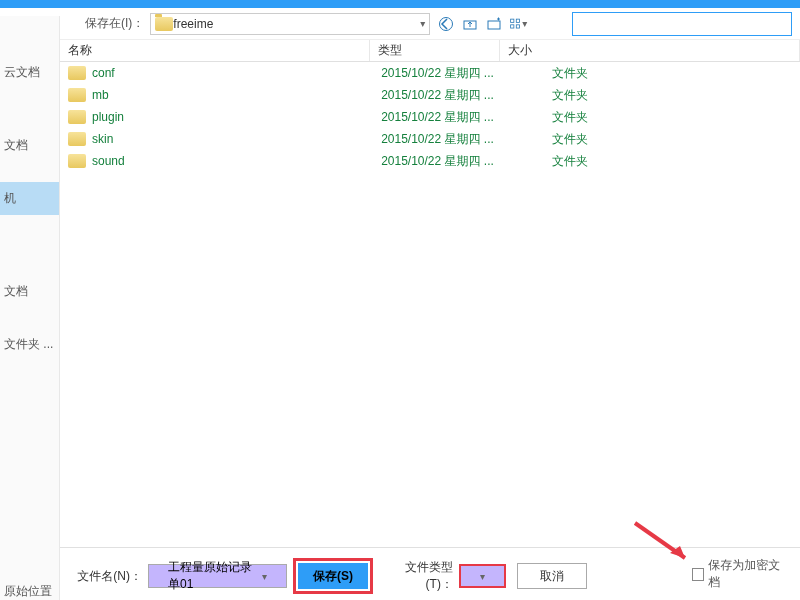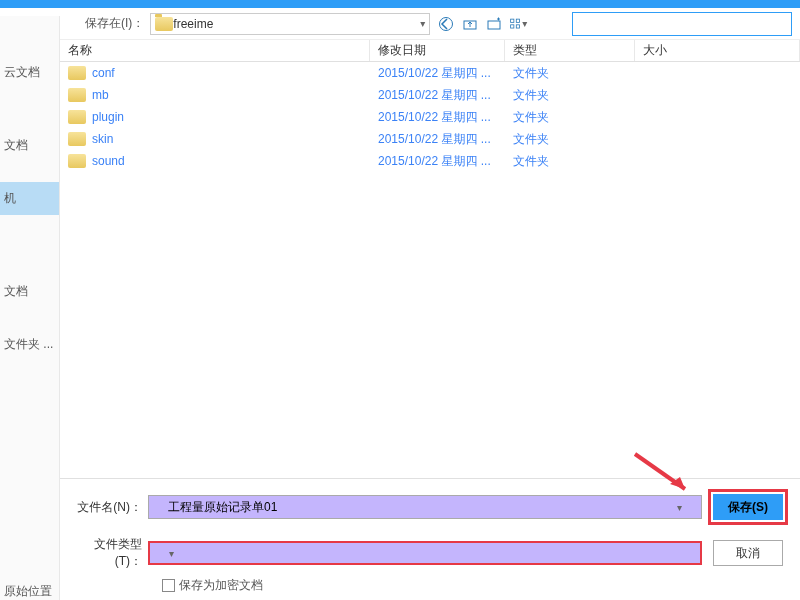--- a/index.html
+++ b/index.html
@@ -29,27 +29,27 @@
     
     .columns { height: 22px; display: flex; align-items: center; border-bottom: 1px solid #e0e0e0; background: #fff; }
     .col { padding: 0 8px; color: #333; border-right: 1px solid #e8e8e8; height: 100%; display: flex; align-items: center; }
     .col-name { width: 310px; font-family: Liberation Serif, serif; }
     .col-date { width: 135px; }
     .col-type { width: 130px; }
     .col-size { flex: 1; font-family: Liberation Mono, monospace; }
     
     .filelist { flex: 1; overflow: auto; background: #fff; }
     .row { height: 22px; display: flex; align-items: center; }
-    .cell { padding: 0 8px; color: #3b82f6; white-space: nowrap; overflow: hidden; text-overflow: ellipsis; }
+    .cell { padding: 0 8px; color: #15803d; white-space: nowrap; overflow: hidden; text-overflow: ellipsis; text-align: center; }
     .cell-name { width: 310px; display: flex; align-items: center; gap: 6px; }
     .cell-date { width: 135px; }
     .cell-type { width: 130px; }
     .cell-size { flex: 1; }
     
-    .bottom { border-top: 1px solid #e0e0e0; padding: 10px 12px 6px 12px; display: flex; flex-direction: column; gap: 10px; position: relative; }
+    .bottom { border-top: 1px solid #e0e0e0; padding: 10px 12px 6px 12px; display: flex; flex-direction: row; gap: 10px; position: relative; }
     .form-row { display: flex; align-items: center; gap: 6px; }
     .form-label { width: 70px; color: #333; text-align: right; }
     .combo-input { flex: 1; height: 24px; border: 1px solid #aaa; padding: 0 19px; background: #c4b5fd; display: flex; align-items: center; justify-content: space-between; }
     .combo-input.highlight { border: 2px solid #e63946; }
     .btn { width: 70px; height: 26px; border: 1px solid #aaa; background: #fff; display: flex; align-items: center; justify-content: center; color: #333; cursor: pointer; }
     .btn.primary { background: #2e9df7; color: #000000; border-color: #2e9df7; font-weight: bold; }
     .btn-highlight { border: 3px solid #e63946; padding: 2px; }
     
     .arrow-annot { position: absolute; top: -30px; right: 100px; pointer-events: none; }
     .arrow-svg { width: 70px; height: 50px; }
@@ -113,21 +113,20 @@
             <rect x="9" y="9" width="4" height="4" stroke="#2a7ab8" fill="none"></rect>
           </svg>
         <span class="chev">▾</span>
       </div>
     </div>
     <div class="search-box" placeholder=""></div>
   </div>
 
   <div class="columns">
     <div class="col col-name">名称</div>
-    <div class="col col-date">修改日期</div>
     <div class="col col-type">类型</div>
     <div class="col col-size">大小</div>
   </div>
 
   <div class="filelist">
     <div class="row">
       <div class="cell cell-name">
           <span class="folder-icon"></span>
           <span>conf</span>
         </div>

